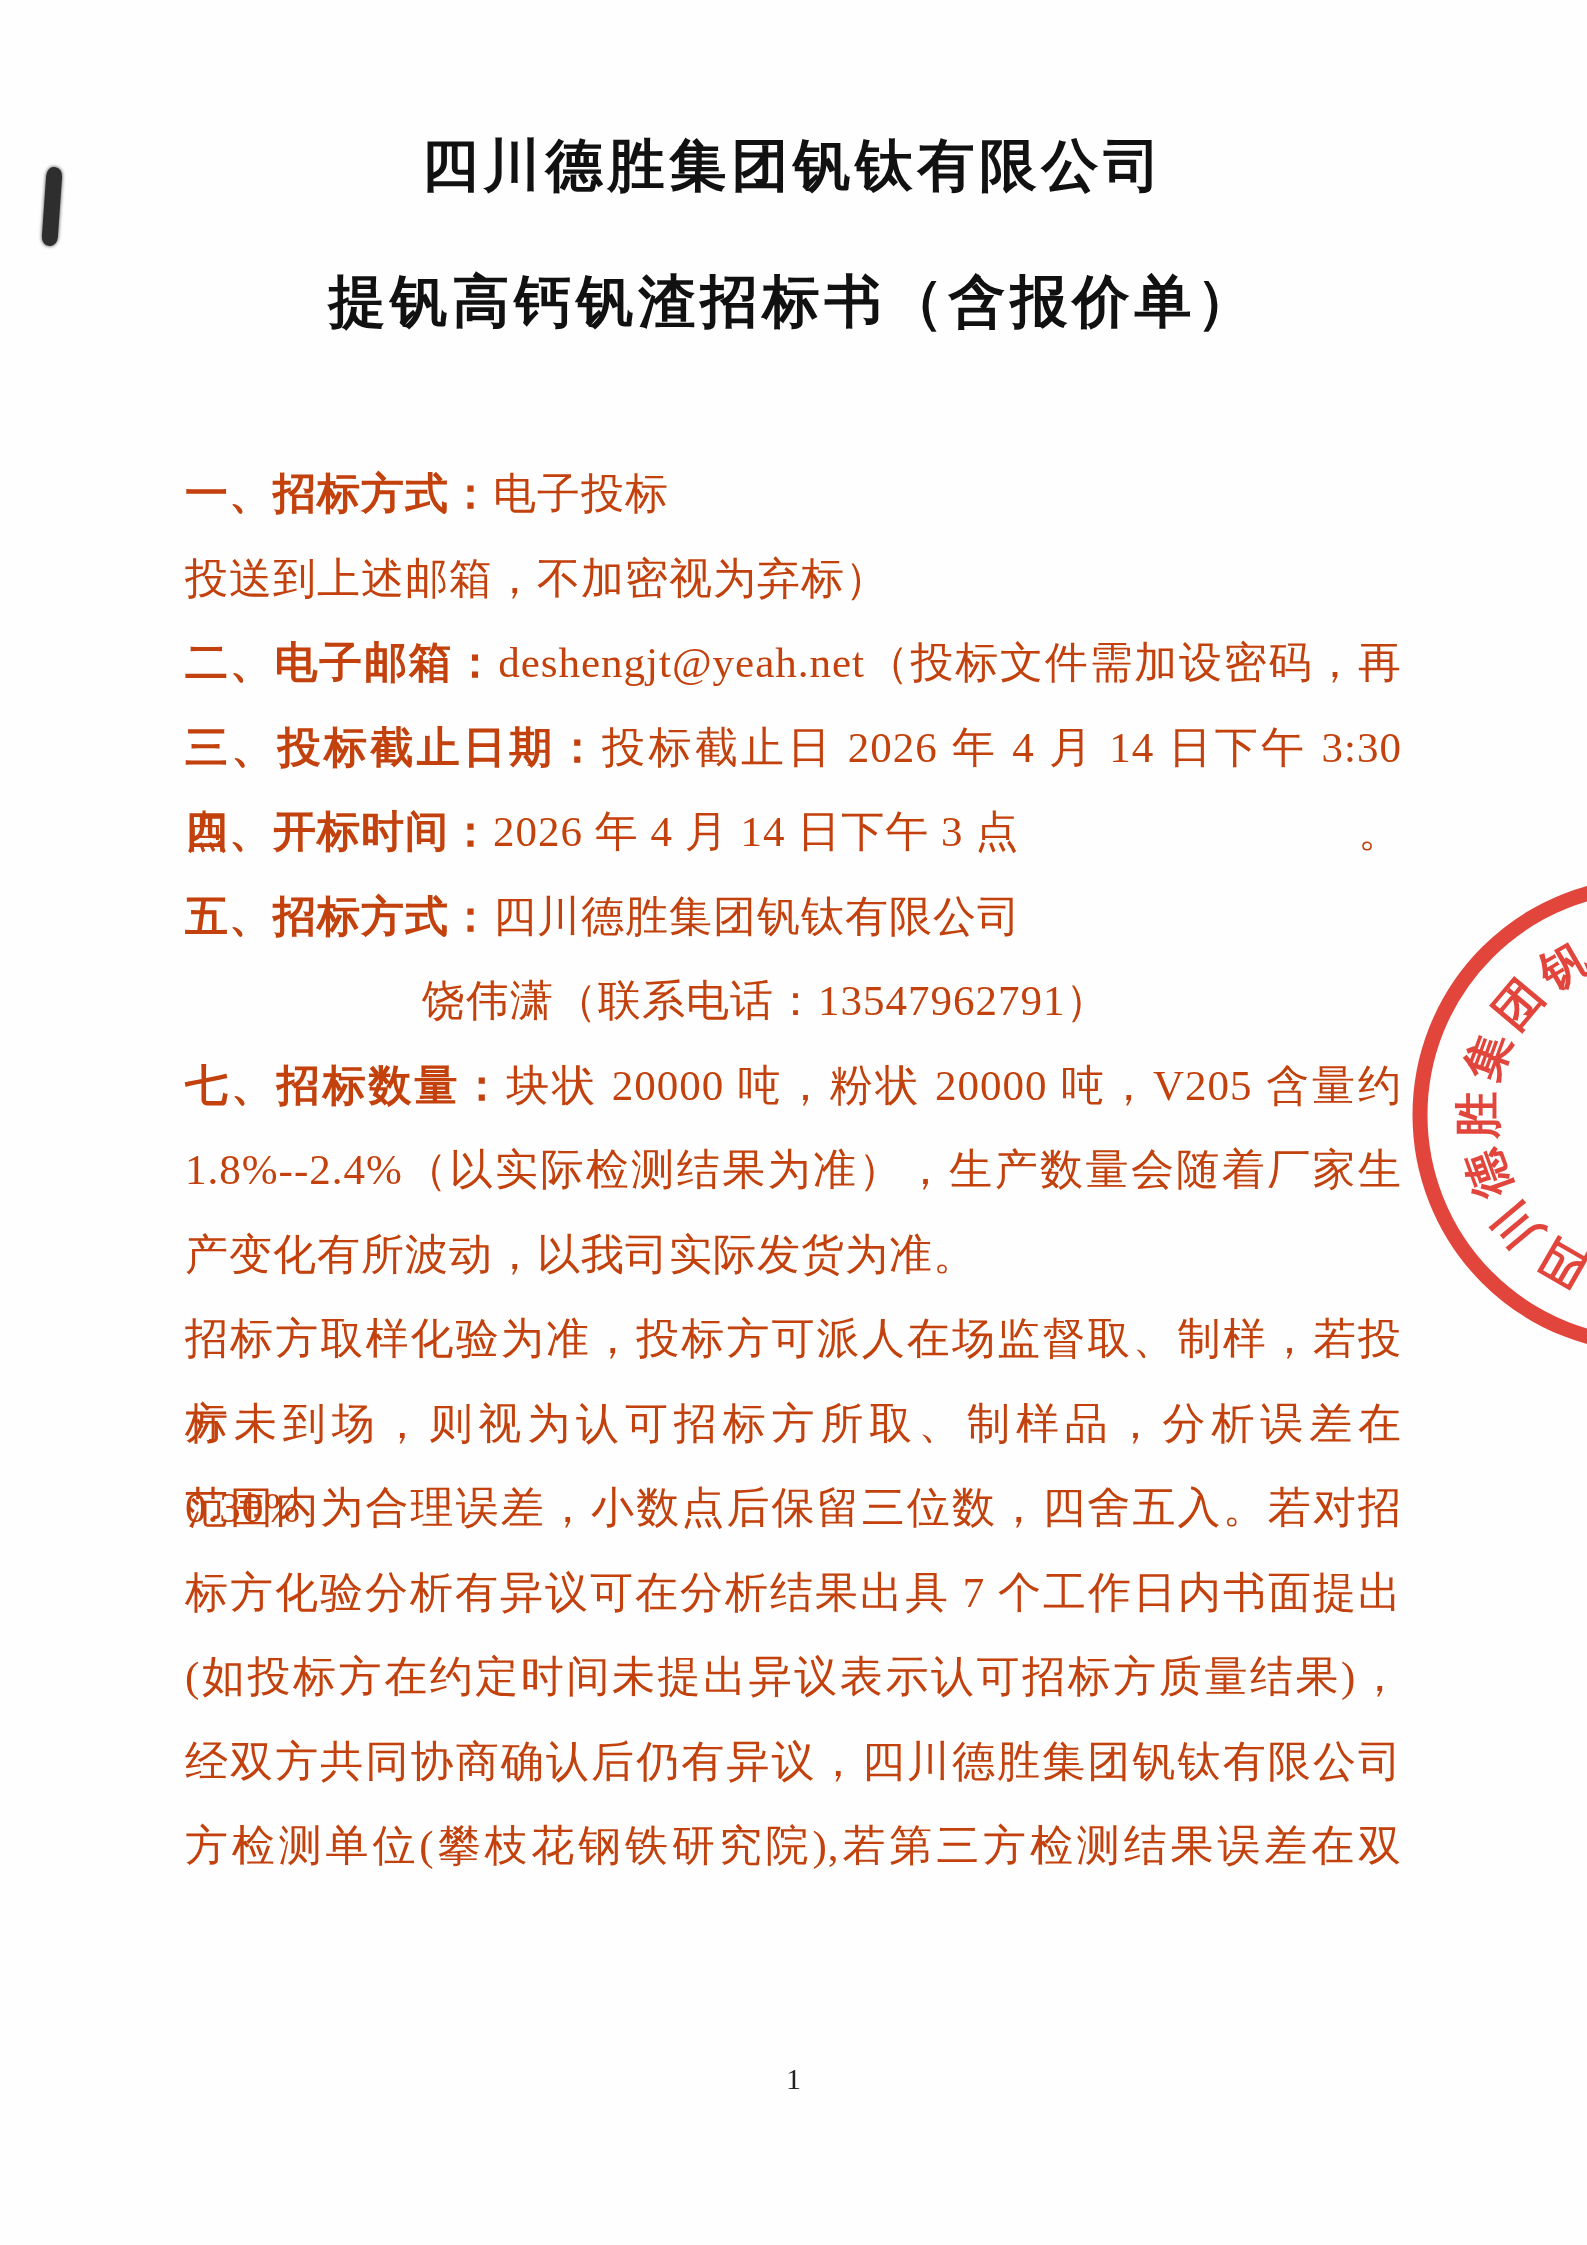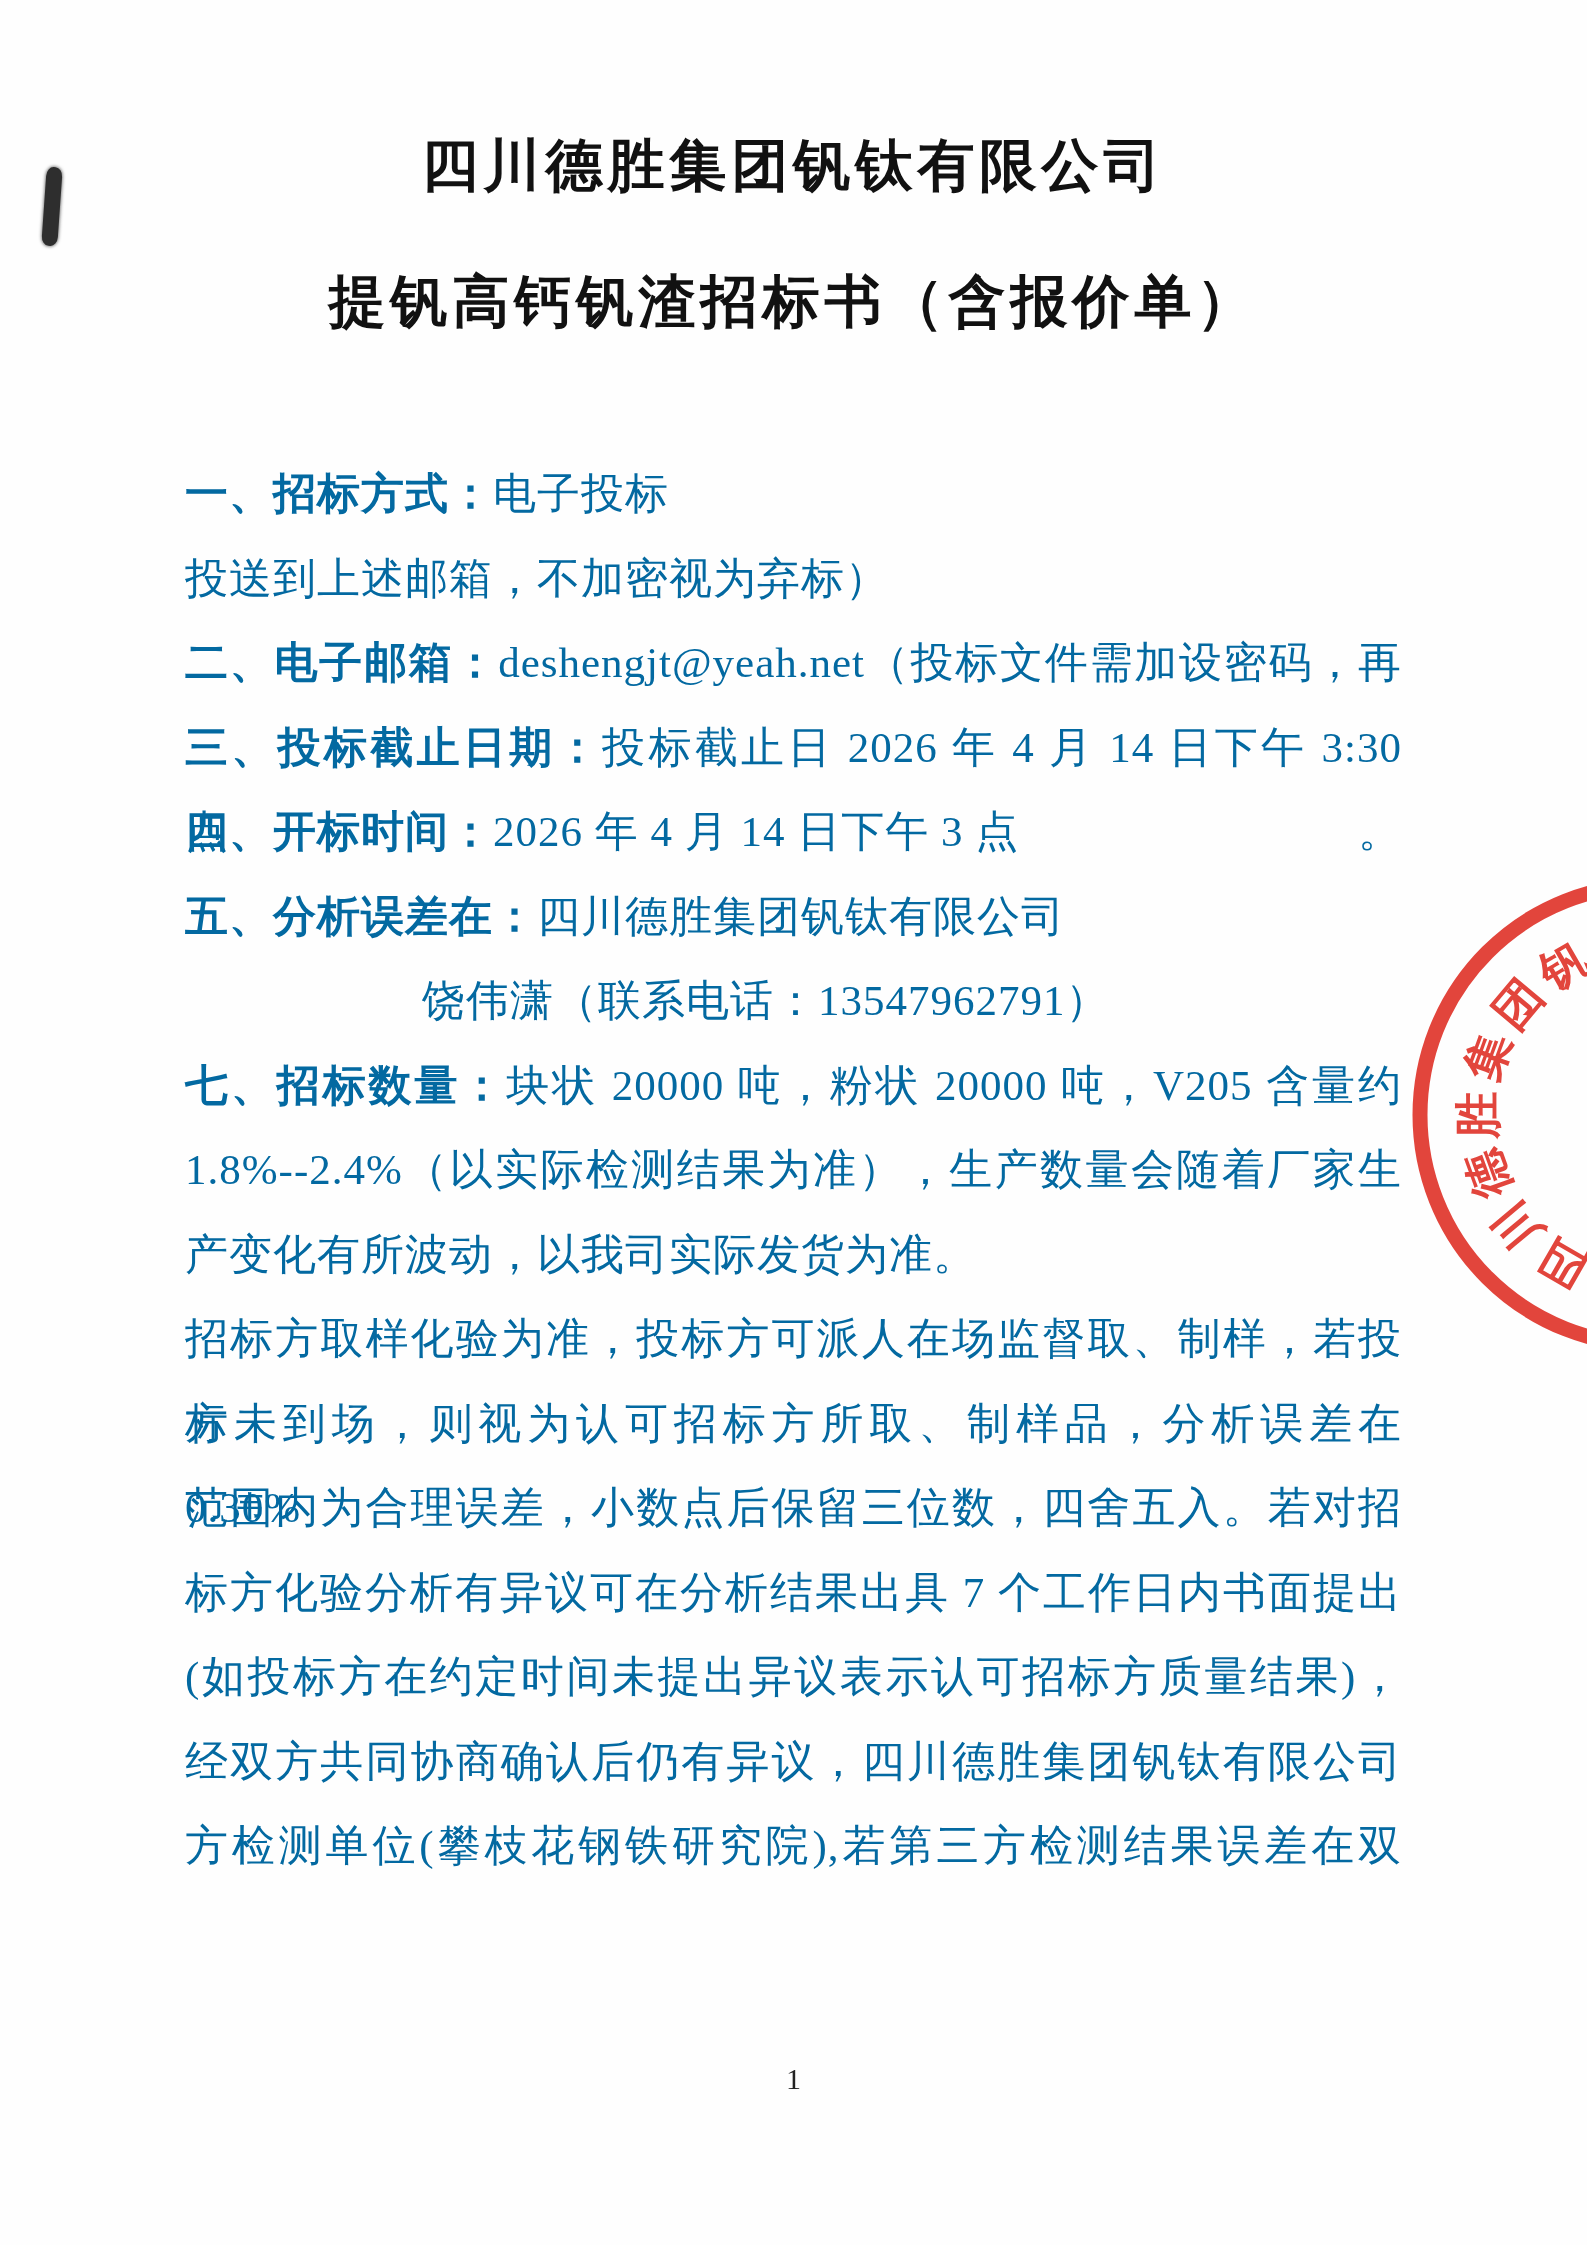--- a/index.html
+++ b/index.html
@@ -21,21 +21,21 @@
   .doc-title.t2{top:264px;}
   .body-block{
     position:absolute;left:185px;top:452px;width:1217px;
   }
   .line{
     height:84.5px;line-height:84.5px;
     font-size:43px;
     letter-spacing:1px;
     white-space:nowrap;
     text-align:left;
-    color:#0369a1;
+    color:#c2410c;
   }
   .line.stretch{
     white-space:normal;
     text-align:justify;
     text-align-last:justify;
     -moz-text-align-last:justify;
   }
   .line.indent{padding-left:237px;}
   .lbl{font-weight:bold;}
   .page-number{
@@ -66,21 +66,21 @@
 
   <div class="doc-title t1">四川德胜集团钒钛有限公司</div>
   <div class="doc-title t2">提钒高钙钒渣招标书（含报价单）</div>
 
   <div class="body-block">
     <div class="line"><span class="lbl">一、招标方式：</span><span>电子投标</span></div>
     <div class="line"><span class="lbl"></span><span>投送到上述邮箱，不加密视为弃标）</span></div>
     <div class="line stretch"><span class="lbl">二、电子邮箱：</span><span>deshengjt@yeah.net（投标文件需加设密码，再</span></div>
     <div class="line stretch"><span class="lbl">三、投标截止日期：</span><span>投标截止日 2026 年 4 月 14 日下午 3:30 点。</span></div>
     <div class="line"><span class="lbl">四、开标时间：</span><span>2026 年 4 月 14 日下午 3 点</span></div>
-    <div class="line"><span class="lbl">五、分析误差在：</span><span>四川德胜集团钒钛有限公司</span></div>
+    <div class="line"><span class="lbl">五、招标方式：</span><span>四川德胜集团钒钛有限公司</span></div>
     <div class="line indent"><span class="lbl"></span><span>饶伟潇（联系电话：13547962791）</span></div>
     <div class="line stretch"><span class="lbl">七、招标数量：</span><span>块状 20000 吨，粉状 20000 吨，V205 含量约</span></div>
     <div class="line stretch"><span class="lbl"></span><span>1.8%--2.4%（以实际检测结果为准），生产数量会随着厂家生</span></div>
     <div class="line"><span class="lbl"></span><span>产变化有所波动，以我司实际发货为准。</span></div>
     <div class="line stretch"><span class="lbl"></span><span>招标方取样化验为准，投标方可派人在场监督取、制样，若投标</span></div>
     <div class="line stretch"><span class="lbl"></span><span>方未到场，则视为认可招标方所取、制样品，分析误差在 0.30%</span></div>
     <div class="line stretch"><span class="lbl"></span><span>范围内为合理误差，小数点后保留三位数，四舍五入。若对招</span></div>
     <div class="line stretch"><span class="lbl"></span><span>标方化验分析有异议可在分析结果出具 7 个工作日内书面提出</span></div>
     <div class="line stretch"><span class="lbl"></span><span>(如投标方在约定时间未提出异议表示认可招标方质量结果)，</span></div>
     <div class="line stretch"><span class="lbl"></span><span>经双方共同协商确认后仍有异议，四川德胜集团钒钛有限公司</span></div>

